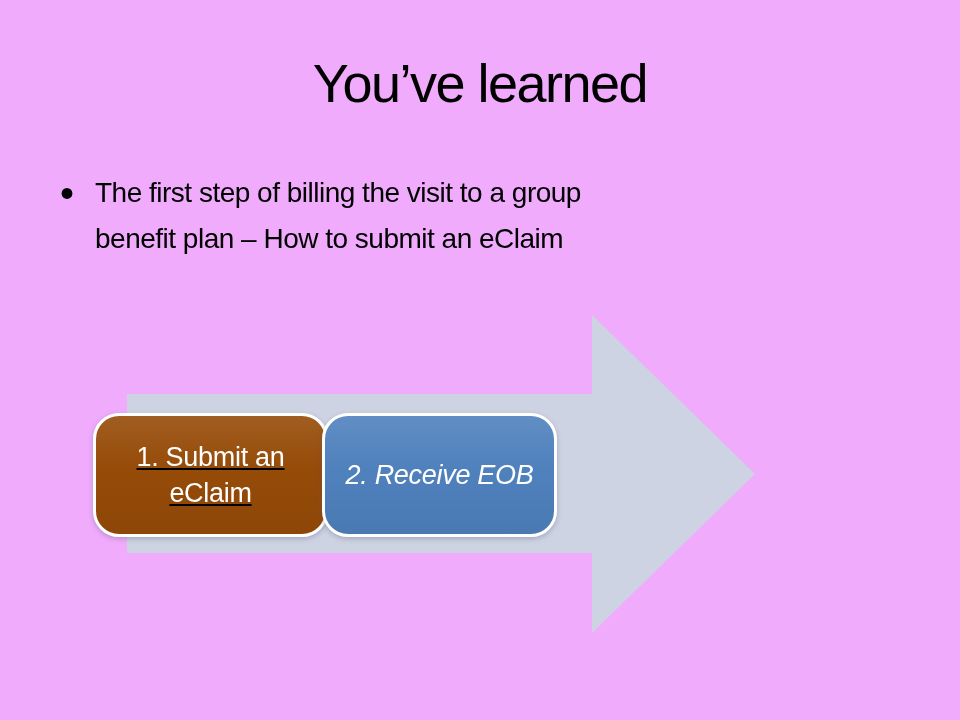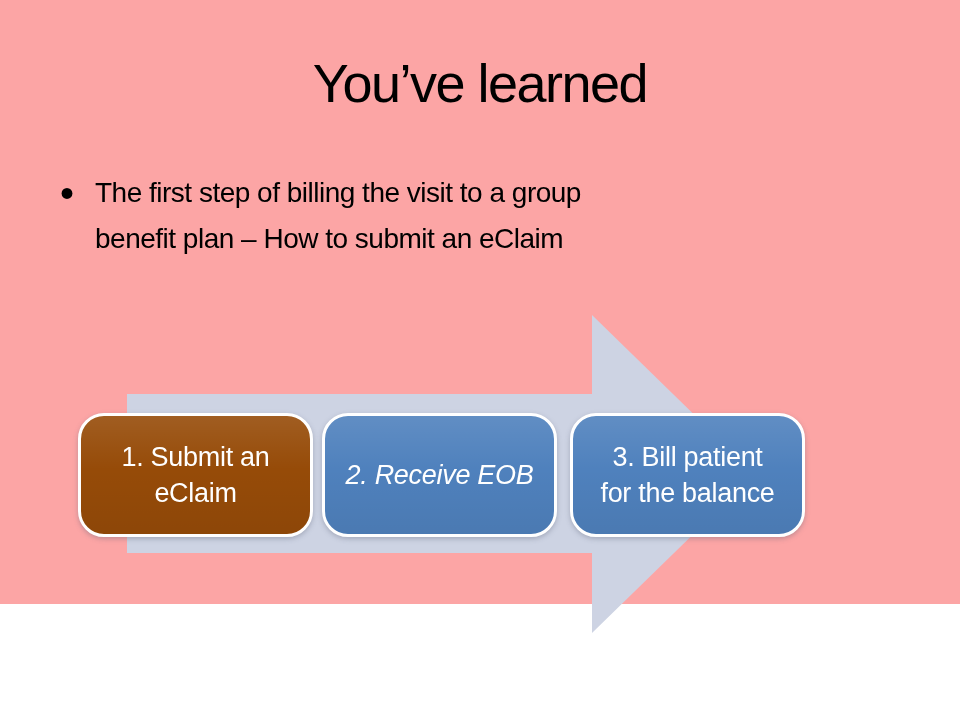--- a/index.html
+++ b/index.html
@@ -11,22 +11,22 @@
     height: 720px;
     background: #ffffff;
     font-family: "Liberation Sans", sans-serif;
     position: relative;
     overflow: hidden;
   }
   .slide {
     position: absolute;
     left: 0; top: 0;
     width: 960px;
-    height: 604px;
-    background: #fca5a5;
+    height: 720px;
+    background: #f0abfc;
   }
   .slide-title {
     position: absolute;
     left: 0;
     top: 48px;
     width: 960px;
     text-align: center;
     font-size: 54px;
     line-height: 70px;
     letter-spacing: -1.5px;
@@ -77,21 +77,21 @@
     box-sizing: border-box;
     border: 3px solid #ffffff;
     border-radius: 26px;
     display: flex;
     align-items: center;
     justify-content: center;
     text-align: center;
     box-shadow: 0 2px 5px rgba(90, 95, 115, 0.35);
     background-image: linear-gradient(to bottom, rgba(255,255,255,0.10), rgba(255,255,255,0.0) 45%, rgba(0,0,0,0.06));
   }
-  .step-box-1 { left: 78px; }
+  .step-box-1 { left: 93px; text-decoration: underline; }
   .step-box-2 { left: 322px; }
   .step-box-3 { left: 570px; }
   .step-label {
     color: #ffffff;
     font-size: 27px;
     line-height: 36px;
     letter-spacing: -0.3px;
     white-space: pre-line;
     padding: 0 6px;
   }
@@ -117,19 +117,15 @@
 
     <div class="step-box step-box-1" style="background-color: rgb(150, 75, 8);">
       <div class="step-label">1. Submit an
 eClaim</div>
     </div>
 
     <div class="step-box step-box-2" style="background-color: rgb(79, 129, 189); font-style: italic;">
       <div class="step-label">2. Receive EOB</div>
     </div>
 
-    <div class="step-box step-box-3" style="background-color: rgb(79, 129, 189);">
-      <div class="step-label">3. Bill patient
-for the balance</div>
-    </div>
 
   </div>
 </div>
 
 </body></html>

